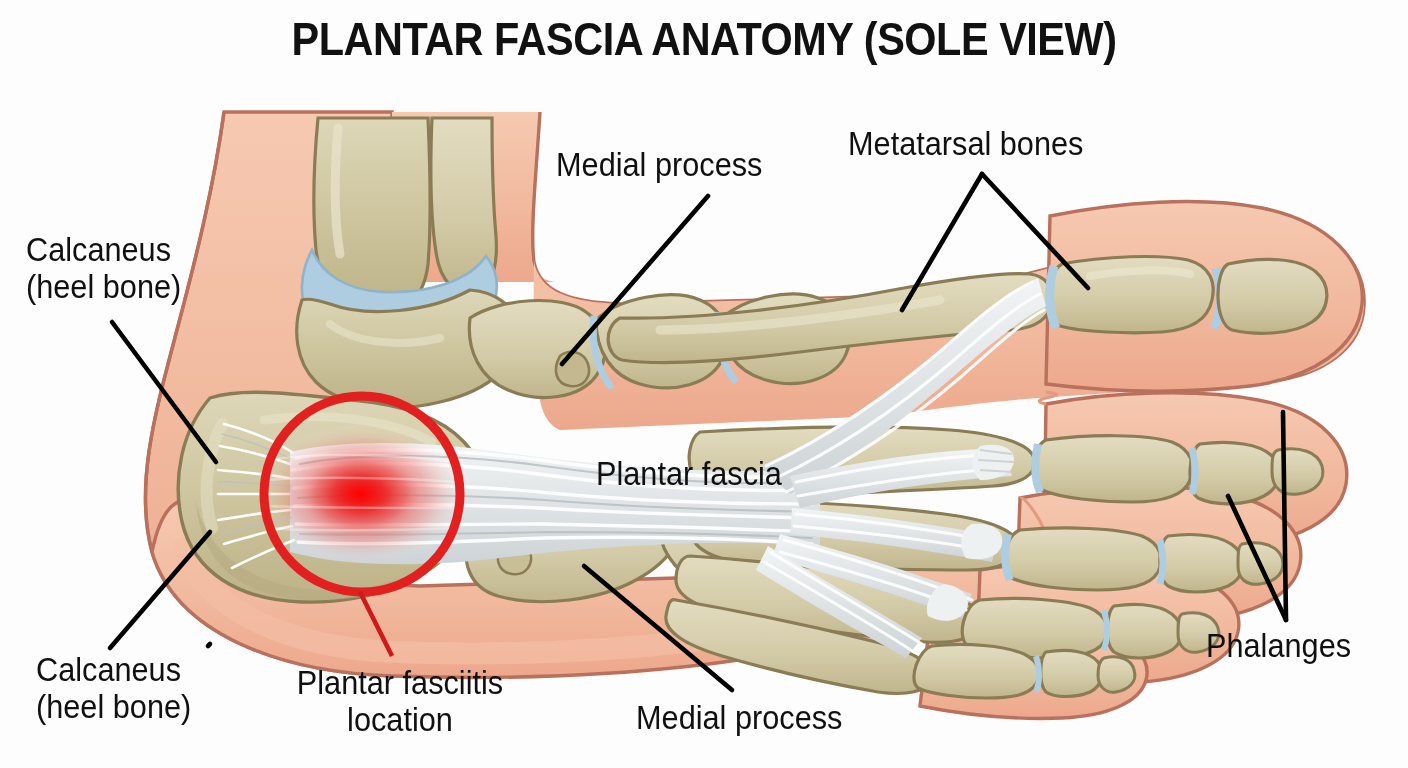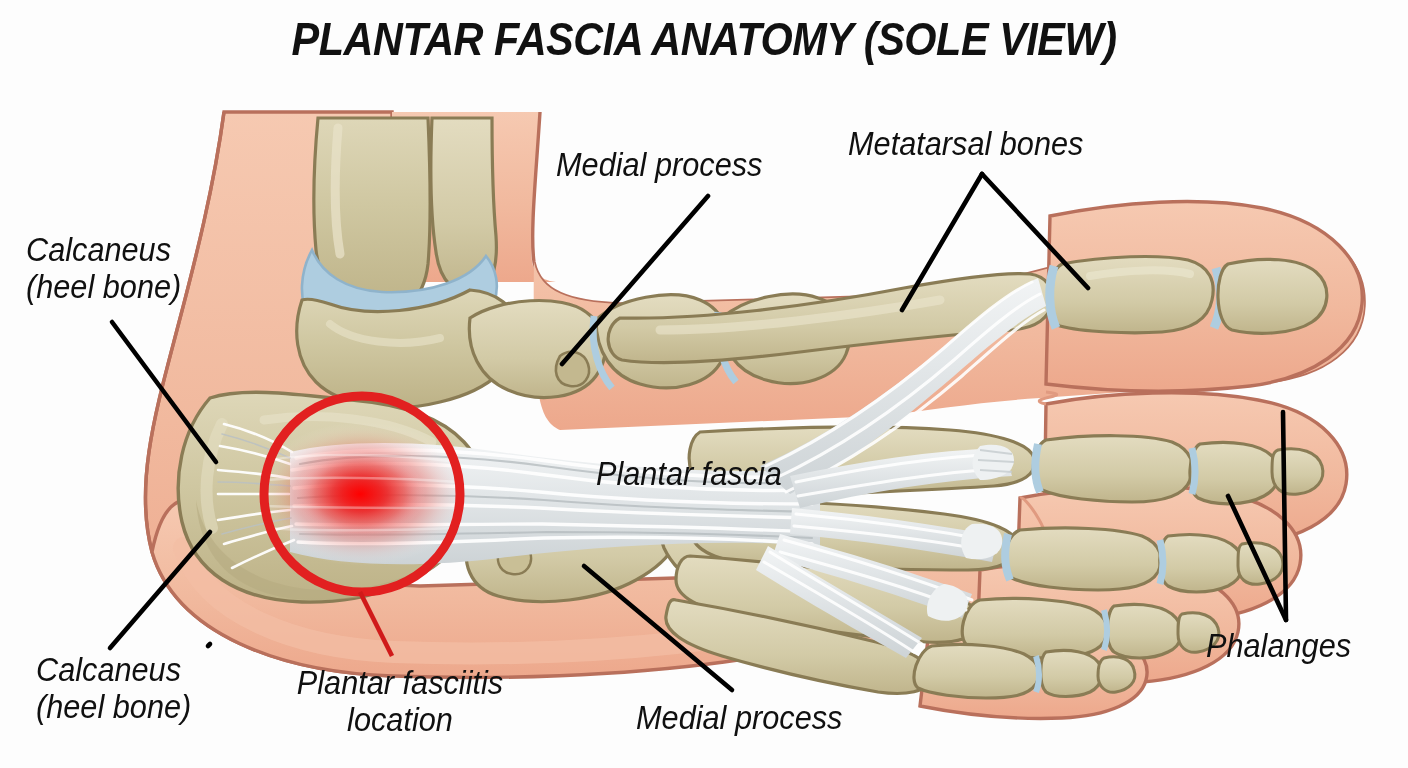--- a/index.html
+++ b/index.html
@@ -1,18 +1,18 @@
 <!DOCTYPE html>
 <html><head>
 <meta charset="utf-8">
 <style>
   html,body{margin:0;padding:0;background:#ffffff;}
   body{width:1408px;height:768px;overflow:hidden;
        font-family:"Liberation Sans","DejaVu Sans",sans-serif;}
-  #stage{position:relative;width:1408px;height:768px;background:#fdfdfd;font-style:italic;}
+  #stage{position:relative;width:1408px;height:768px;background:#fdfdfd;}
   #art{position:absolute;inset:0;width:1408px;height:768px;}
   .ttl{position:absolute;top:12px;left:0;width:1408px;text-align:center;
        font-size:46px;font-weight:bold;color:#111;letter-spacing:-0.5px;
        transform:scaleX(.9);transform-origin:center top;
        font-family:"Liberation Sans","DejaVu Sans",sans-serif;}
   .lbl{position:absolute;font-size:33px;color:#101010;line-height:1.12;
        white-space:pre;transform:scaleX(.93);font-family:"Liberation Sans","DejaVu Sans",sans-serif;}
   .c-left{transform-origin:left top;}
   .c-ctr{transform-origin:center top;text-align:center;}
 </style>

